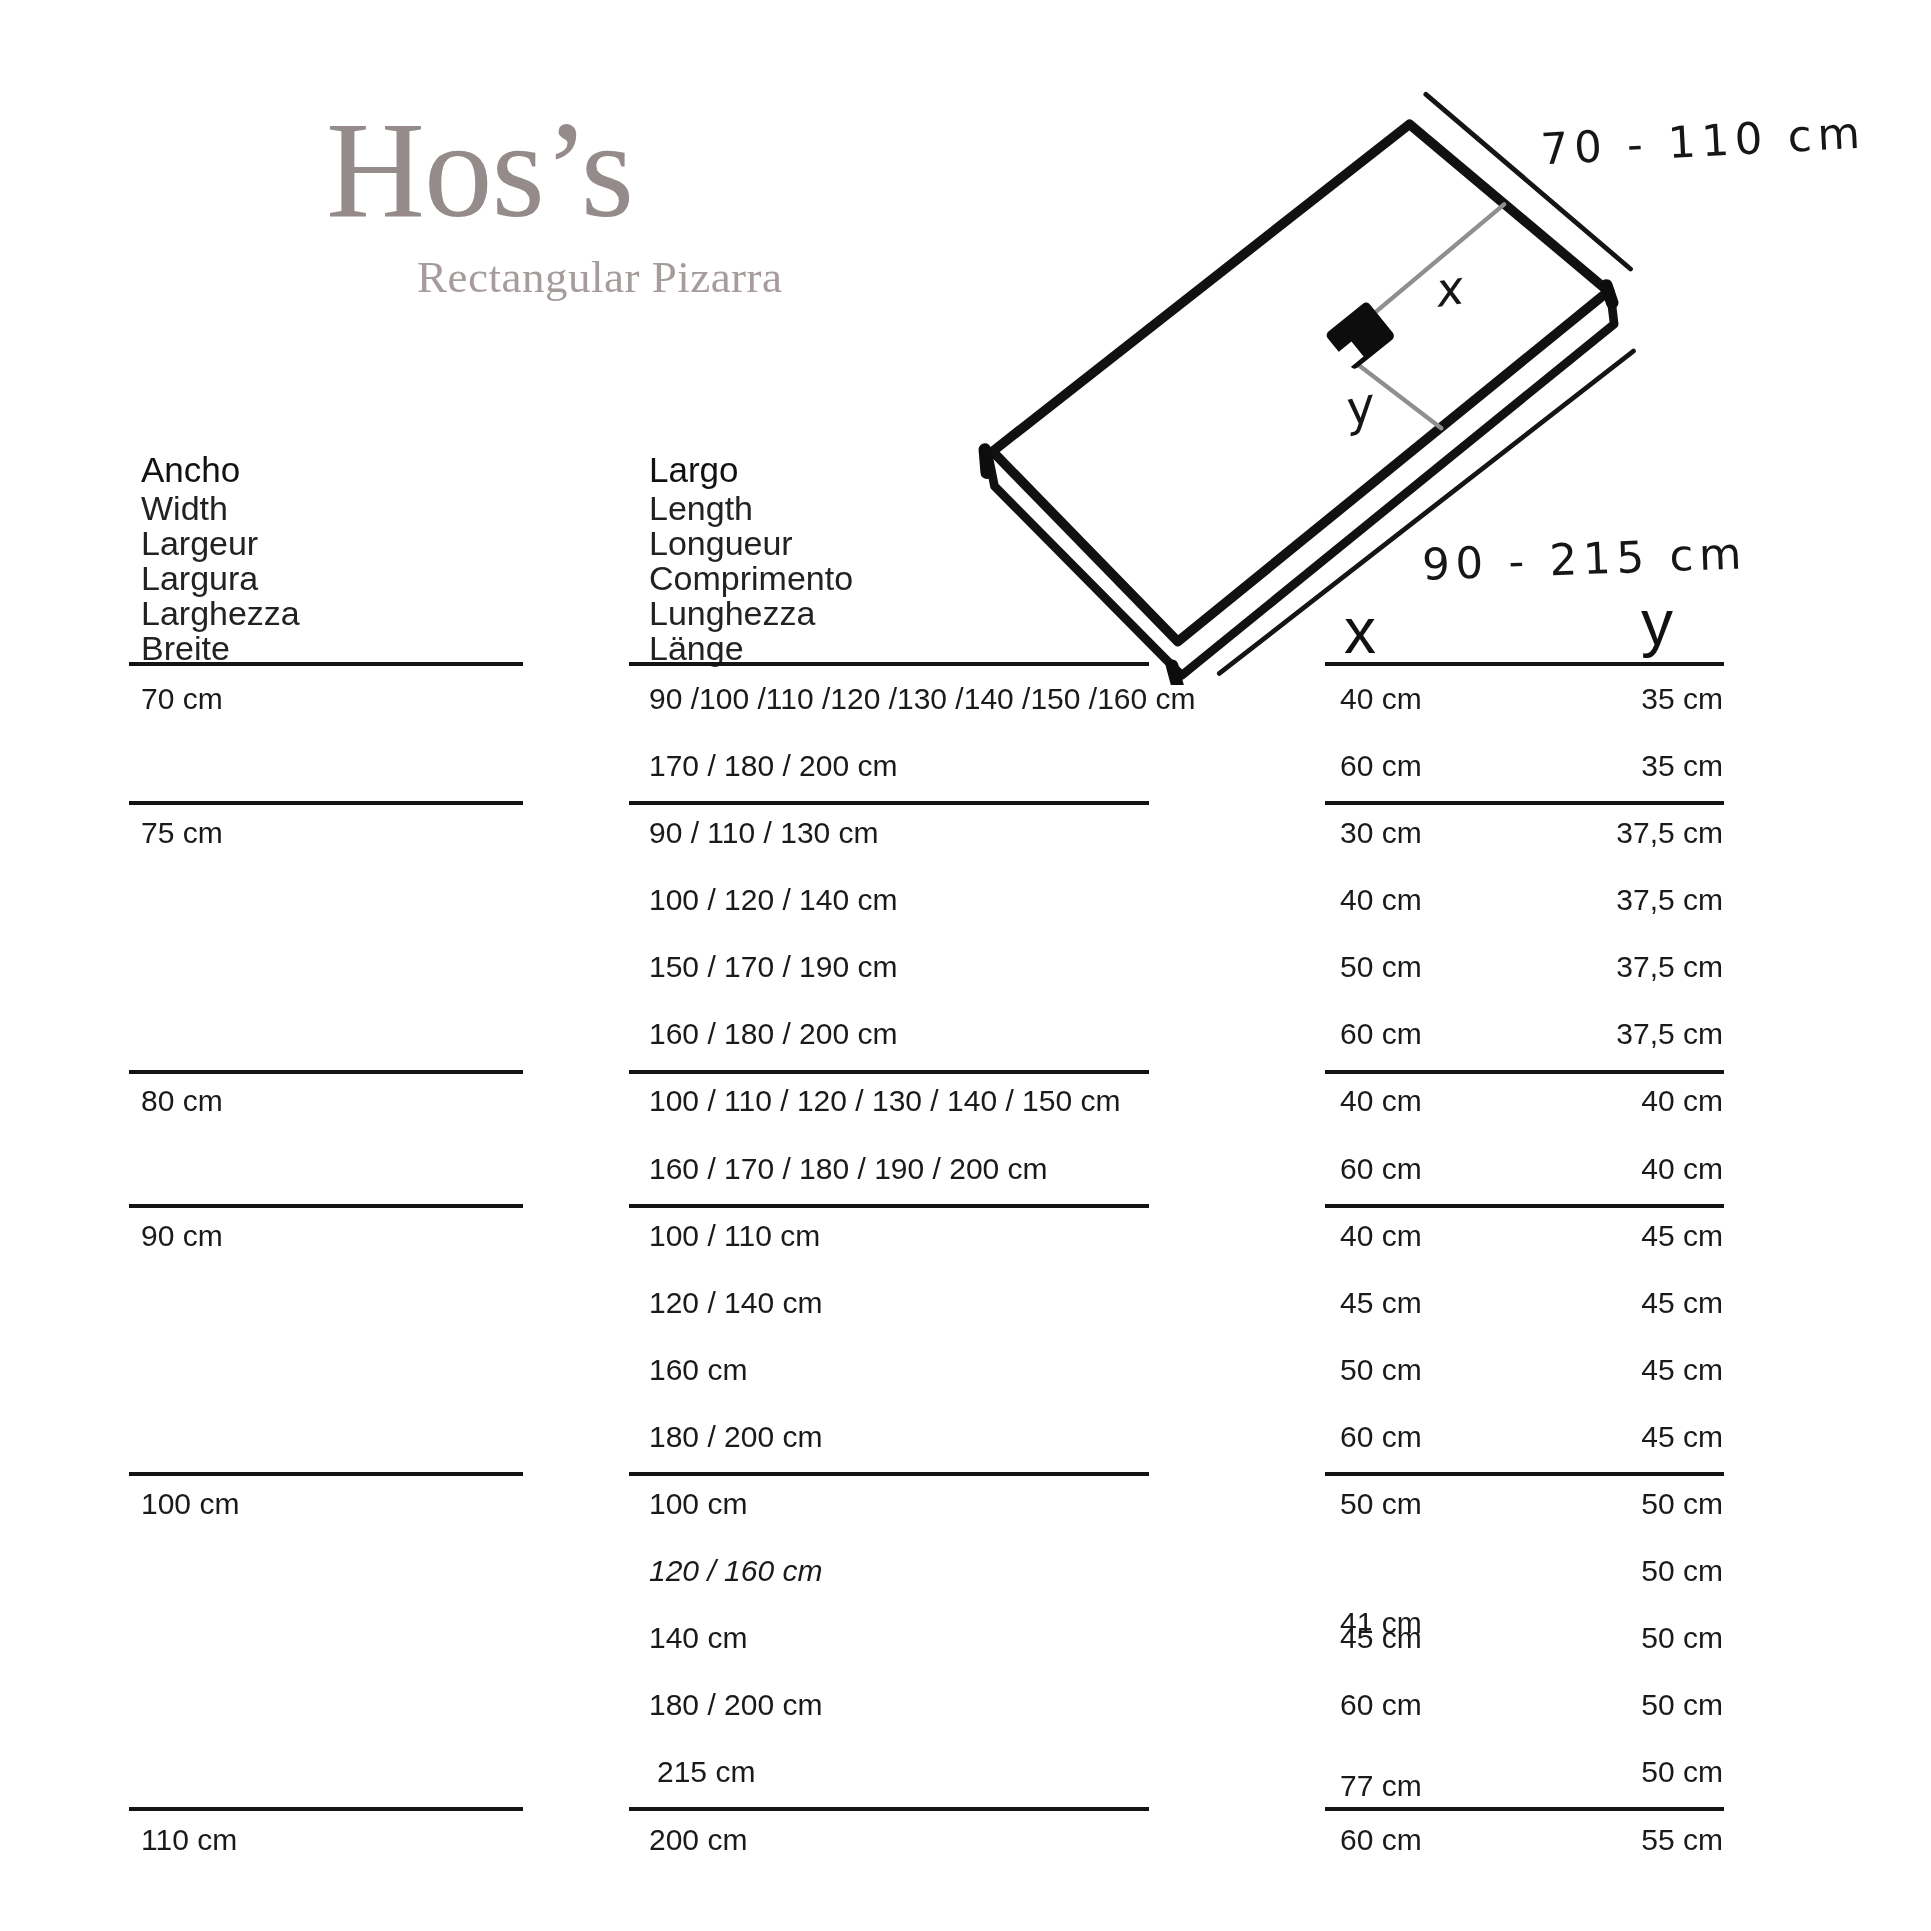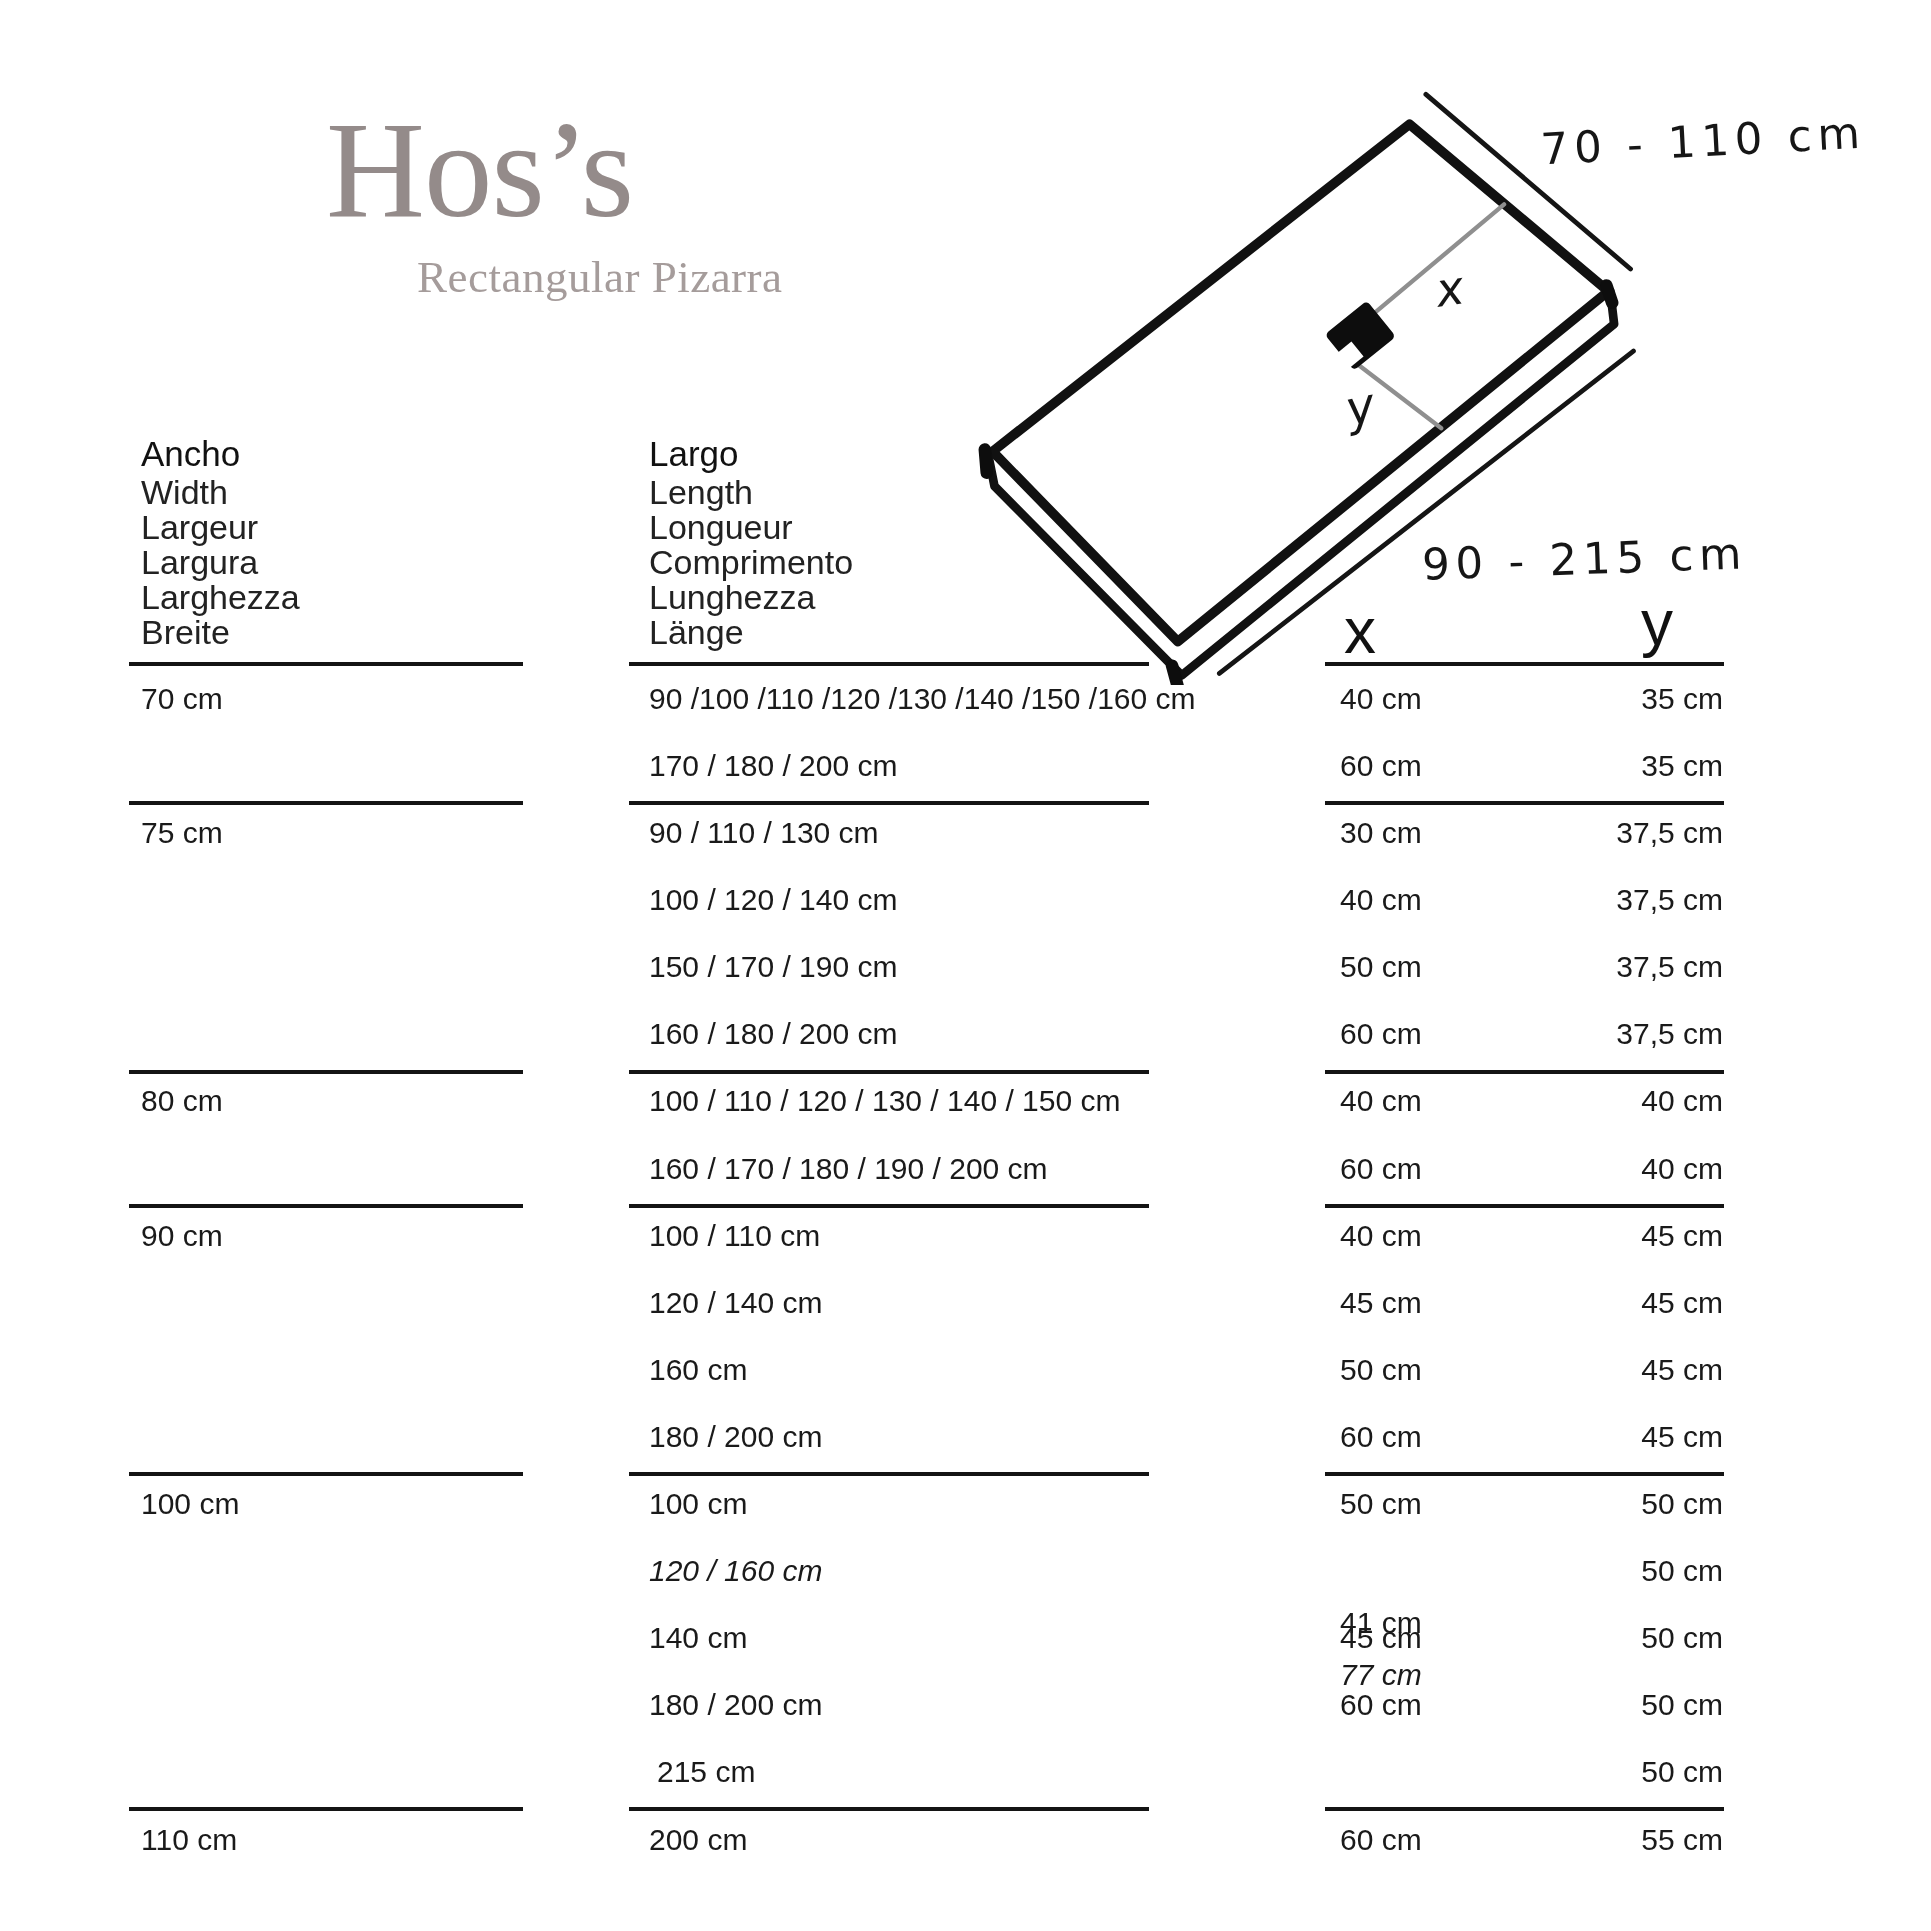--- a/index.html
+++ b/index.html
@@ -10,21 +10,21 @@
   .brand-name{position:absolute;left:326px;top:102px;font-family:"Liberation Serif", serif;
               font-size:137px;line-height:1;color:var(--brand-gray,#948b8a);letter-spacing:-1px;}
   .brand-sub{position:absolute;left:417px;top:255px;font-family:"Liberation Serif", serif;
              font-size:45px;line-height:1;color:var(--subtitle-gray,#a59c9b);letter-spacing:0.5px;}
 
   
   .sketch{position:absolute;left:946px;top:48px;width:927px;height:637px;}
   .hand{font-family:"DejaVu Sans", sans-serif;fill:#161616;}
 
   
-  .col-header{position:absolute;top:433px;}
+  .col-header{position:absolute;top:449px;}
   .col-header .title{display:block;font-size:35px;line-height:42px;color:#111;}
   .col-header .tr{display:block;font-size:34px;line-height:35px;color:#222;}
   .hdr-ancho{left:141px;}
   .hdr-largo{left:649px;}
   .xy-head{position:absolute;font-size:64px;line-height:64px;color:#111;}
   #x-head{left:1344px;top:599px;}
   #y-head{left:1641px;top:591px;}
 
   .rule{position:absolute;height:3.9px;background:var(--line,#141414);}
   .cell{position:absolute;height:42px;line-height:42px;font-size:30px;white-space:nowrap;color:var(--text,#1a1a1a);}
@@ -149,21 +149,21 @@
     <div class="cell" style="left: 649px; top: 1550px; font-style: italic;">120 / 160 cm</div>
     <div class="cell" style="left: 1340px; top: 1602px;">41 cm</div>
     <div class="cell ycell" style="left: 1332px; top: 1550px; width: 391px;">50 cm</div>
     <div class="cell" style="left: 649px; top: 1617px;">140 cm</div>
     <div class="cell" style="left: 1340px; top: 1617px;">45 cm</div>
     <div class="cell ycell" style="left: 1332px; top: 1617px; width: 391px;">50 cm</div>
     <div class="cell" style="left: 649px; top: 1684px;">180 / 200 cm</div>
     <div class="cell" style="left: 1340px; top: 1684px;">60 cm</div>
     <div class="cell ycell" style="left: 1332px; top: 1684px; width: 391px;">50 cm</div>
     <div class="cell" style="left: 649px; top: 1751px; margin-left: 8px;">215 cm</div>
-    <div class="cell" style="left: 1340px; top: 1654px; font-style: italic;">77 cm</div>
+    <div class="cell" style="left: 1340px; top: 1765px;">77 cm</div>
     <div class="cell ycell" style="left: 1332px; top: 1751px; width: 391px;">50 cm</div>
     <div class="rule" style="left: 129px; top: 1807px; width: 394px;"></div>
     <div class="rule" style="left: 629px; top: 1807px; width: 520px;"></div>
     <div class="rule" style="left: 1325px; top: 1807px; width: 399px;"></div>
     <div class="cell" style="left: 141px; top: 1819px;">110 cm</div>
     <div class="cell" style="left: 649px; top: 1819px;">200 cm</div>
     <div class="cell" style="left: 1340px; top: 1819px;">60 cm</div>
     <div class="cell ycell" style="left: 1332px; top: 1819px; width: 391px;">55 cm</div>
   </div>
 

